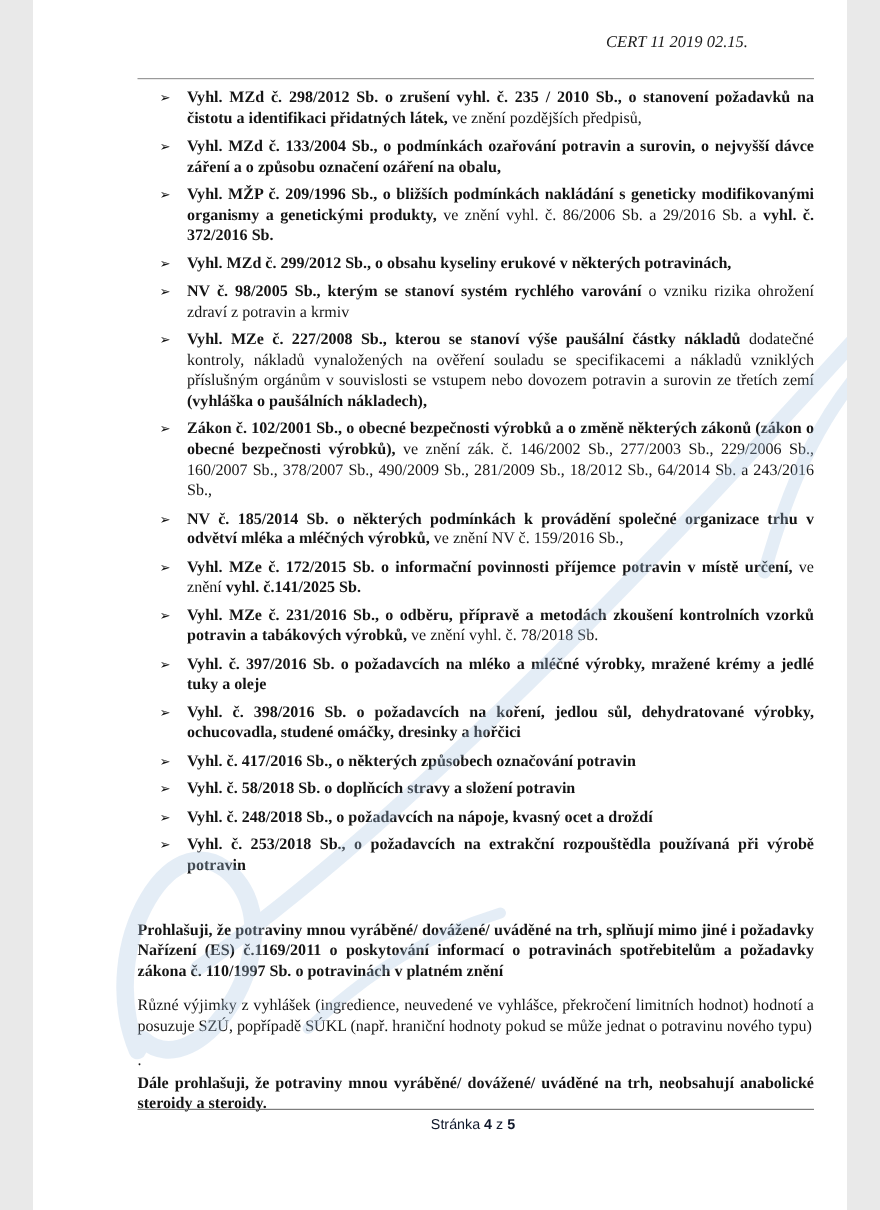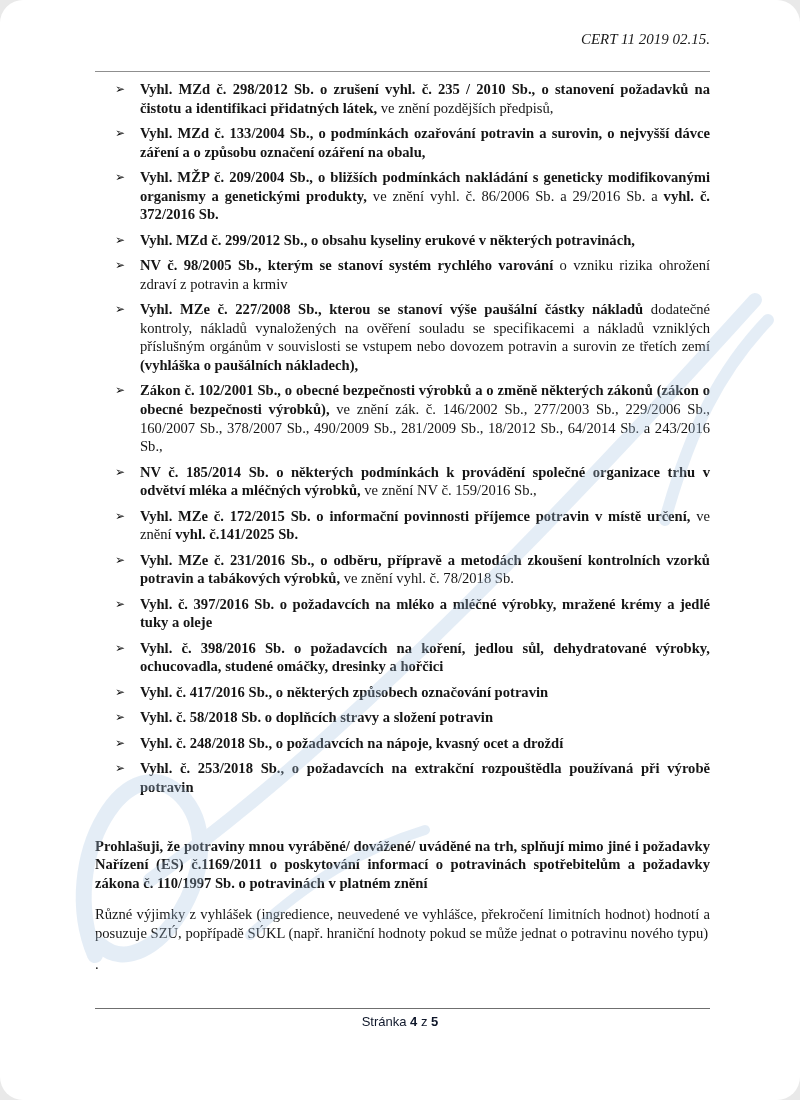--- a/index.html
+++ b/index.html
@@ -1,24 +1,23 @@
 <!DOCTYPE html>
 <html><head>
 <meta charset="utf-8">
 <style>
   html,body{margin:0;padding:0;background:#e9e9e9;}
   .page{
     position:relative;
-    width:800px;height:1100px;
+    width:740px;height:1100px;
     margin:0 auto;
     background:#ffffff;
     font-family:"Liberation Serif", serif;
     color:#151515;
     overflow:hidden;
-    border-radius:23px;
   }
   .content{
     position:absolute;
     left:95px;top:80px;width:615px;
     z-index:1;
   }
   .doc-code{
     position:absolute;
     top:31px;right:90px;
     font-size:15px;
@@ -107,21 +106,21 @@
         <li>
           <span class="bullet">➢</span>
           <div class="li-text"><span class="b">Vyhl. MZd č. 298/2012 Sb. o zrušení vyhl. č. 235 / 2010 Sb., o stanovení požadavků na čistotu a identifikaci přidatných látek,</span><span> ve znění pozdějších předpisů,</span></div>
         </li>
         <li>
           <span class="bullet">➢</span>
           <div class="li-text"><span class="b">Vyhl. MZd č. 133/2004 Sb., o podmínkách ozařování potravin a surovin, o nejvyšší dávce záření a o způsobu označení ozáření na obalu,</span></div>
         </li>
         <li>
           <span class="bullet">➢</span>
-          <div class="li-text"><span class="b">Vyhl. MŽP č. 209/2004 Sb., o bližších podmínkách nakládání s geneticky modifikovanými organismy a genetickými produkty,</span><span> ve znění vyhl. č. 86/2006 Sb. a 29/2016 Sb. a </span><span class="b">vyhl. č. 372/2016 Sb.</span></div>
+          <div class="li-text"><span class="b">Vyhl. MŽP č. 209/1996 Sb., o bližších podmínkách nakládání s geneticky modifikovanými organismy a genetickými produkty,</span><span> ve znění vyhl. č. 86/2006 Sb. a 29/2016 Sb. a </span><span class="b">vyhl. č. 372/2016 Sb.</span></div>
         </li>
         <li>
           <span class="bullet">➢</span>
           <div class="li-text"><span class="b">Vyhl. MZd č. 299/2012 Sb., o obsahu kyseliny erukové v některých potravinách,</span></div>
         </li>
         <li>
           <span class="bullet">➢</span>
           <div class="li-text"><span class="b">NV č. 98/2005 Sb., kterým se stanoví systém rychlého varování</span><span> o vzniku rizika ohrožení zdraví z potravin a krmiv</span></div>
         </li>
         <li>
@@ -166,19 +165,20 @@
         </li>
         <li>
           <span class="bullet">➢</span>
           <div class="li-text"><span class="b">Vyhl. č. 253/2018 Sb., o požadavcích na extrakční rozpouštědla používaná při výrobě potravin</span></div>
         </li>
       </ul>
     <div class="paras" id="paras">
         <p class="para"><span class="b">Prohlašuji, že potraviny mnou vyráběné/ dovážené/ uváděné na trh, splňují mimo jiné i požadavky Nařízení (ES) č.1169/2011 o poskytování informací o potravinách spotřebitelům a požadavky zákona č. 110/1997 Sb. o potravinách v platném znění</span></p>
         <p class="para"><span>Různé výjimky z vyhlášek (ingredience, neuvedené ve vyhlášce, překročení limitních hodnot) hodnotí a posuzuje SZÚ, popřípadě SÚKL (např. hraniční hodnoty pokud se může jednat o potravinu nového typu)</span></p>
         <p class="para dot"><span>.</span></p>
+        <p class="para"><span class="b">Dále prohlašuji, že potraviny mnou vyráběné/ dovážené/ uváděné na trh, neobsahují anabolické steroidy a steroidy.</span></p>
       </div>
   </div>
 
   <hr class="footer-rule">
   <div class="footer-text" id="footer-text"><span>Stránka </span><span class="b">4</span><span> z </span><span class="b">5</span></div>
 
 </div>
 
 </body></html>

